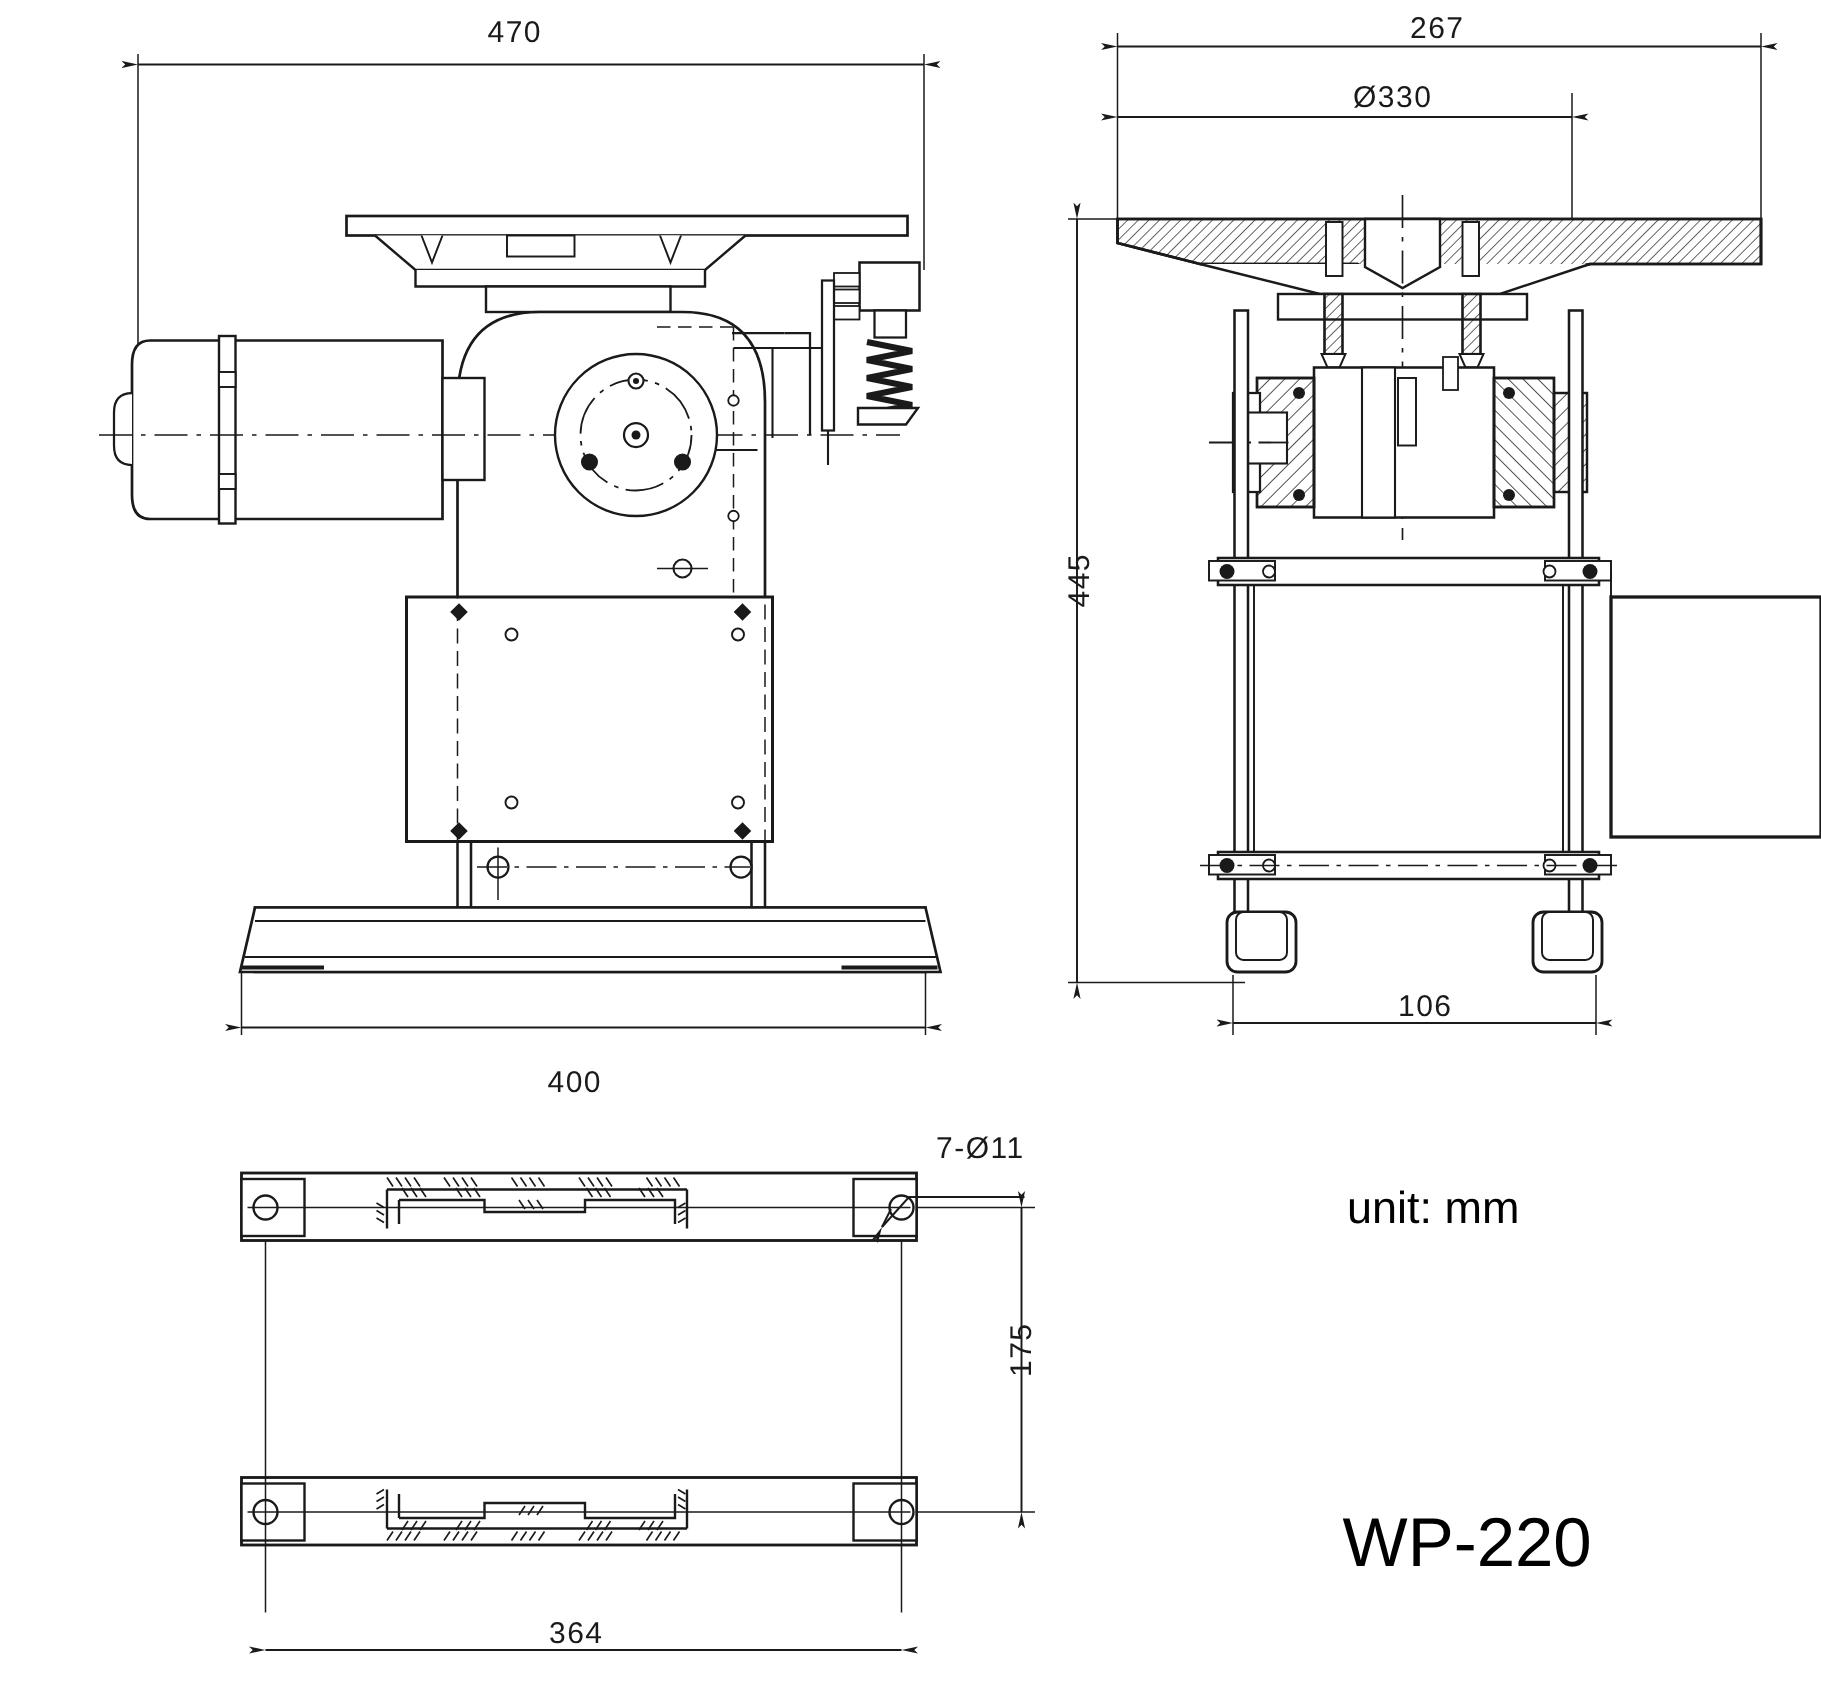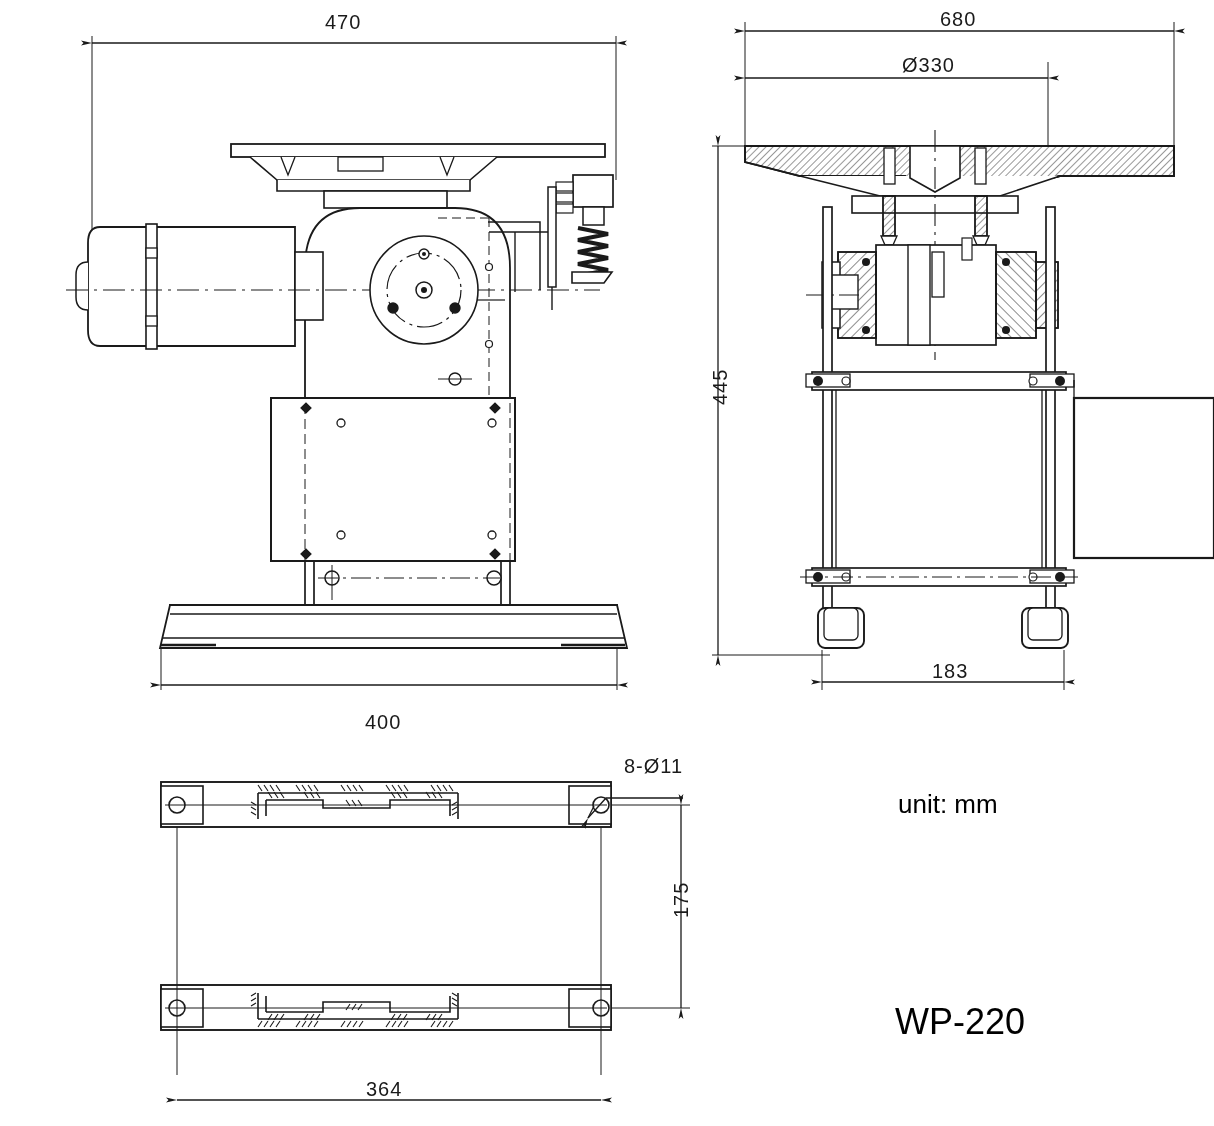--- a/index.html
+++ b/index.html
@@ -31,22 +31,22 @@
   .dim-text.vert {
     transform: rotate(-90deg);
     transform-origin: left top;
   }
   .note-text {
     position: absolute;
     font-family: "Liberation Sans", sans-serif;
     color: #000000;
     white-space: nowrap;
   }
-  #unit-note { font-size: 26px; }
-  #model-note { font-size: 36px; }
+  #unit-note { font-size: 30px; }
+  #model-note { font-size: 46px; }
   svg { display: block; }
 </style>
 </head>
 <body>
 
 <div id="sheet">
 
   <svg width="1214" height="1126" viewBox="0 0 1214 1126">
     <defs>
       <marker id="arrL" markerWidth="12" markerHeight="8" refX="11" refY="4" orient="auto" markerUnits="userSpaceOnUse">
@@ -405,29 +405,29 @@
         </g>
       </g>
 
     </g>
   </svg>
 
   <div class="dim-text" style="left:325px; top:11px;">470</div>
 
   <div class="dim-text" style="left:365px; top:663px;margin-top:48px;">400</div>
 
-  <div class="dim-text" style="left:940px; top:8px;">680</div>
+  <div class="dim-text" style="left:940px; top:8px;">267</div>
 
   <div class="dim-text" style="left:902px; top:54px;">Ø330</div>
 
   <div class="dim-text vert" style="left:709px; top:405px;">445</div>
 
-  <div class="dim-text" style="left:932px; top:660px;">183</div>
-
-  <div class="dim-text" style="left:624px; top:755px;">8-Ø11</div>
+  <div class="dim-text" style="left:932px; top:660px;">106</div>
+
+  <div class="dim-text" style="left:624px; top:755px;">7-Ø11</div>
 
   <div class="dim-text vert" style="left:670px; top:918px;">175</div>
 
   <div class="dim-text" style="left:366px; top:1078px;text-align:right;">364</div>
 
   <div class="note-text" id="unit-note" style="left:898px; top:789px;">unit: mm</div>
 
   <div class="note-text" id="model-note" style="left:895px; top:1001px;">WP-220</div>
 
 </div>

